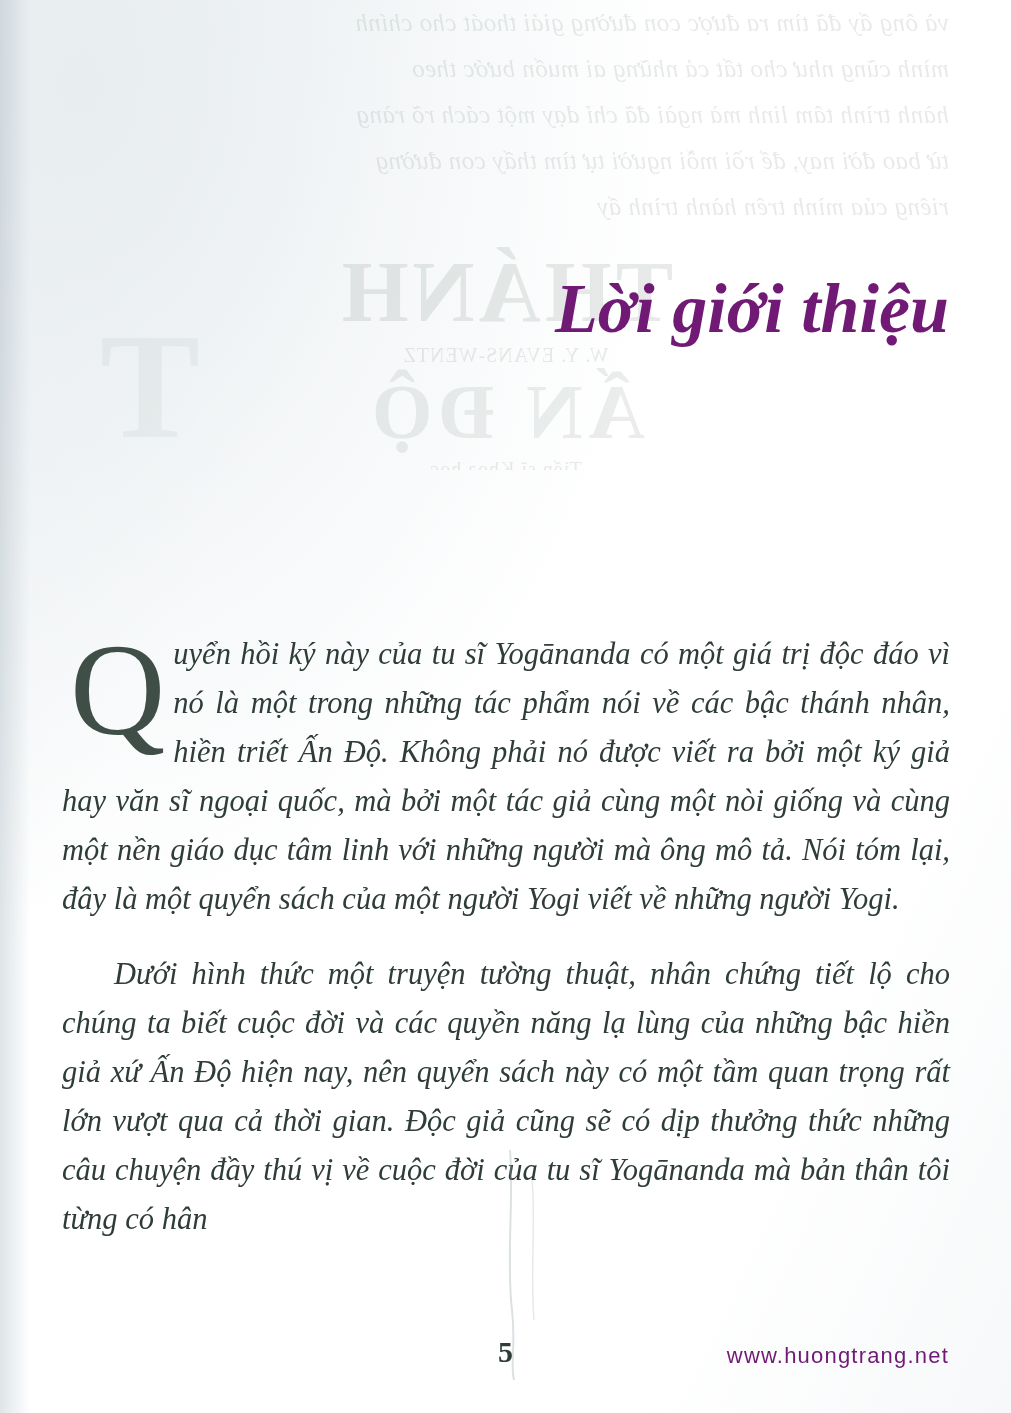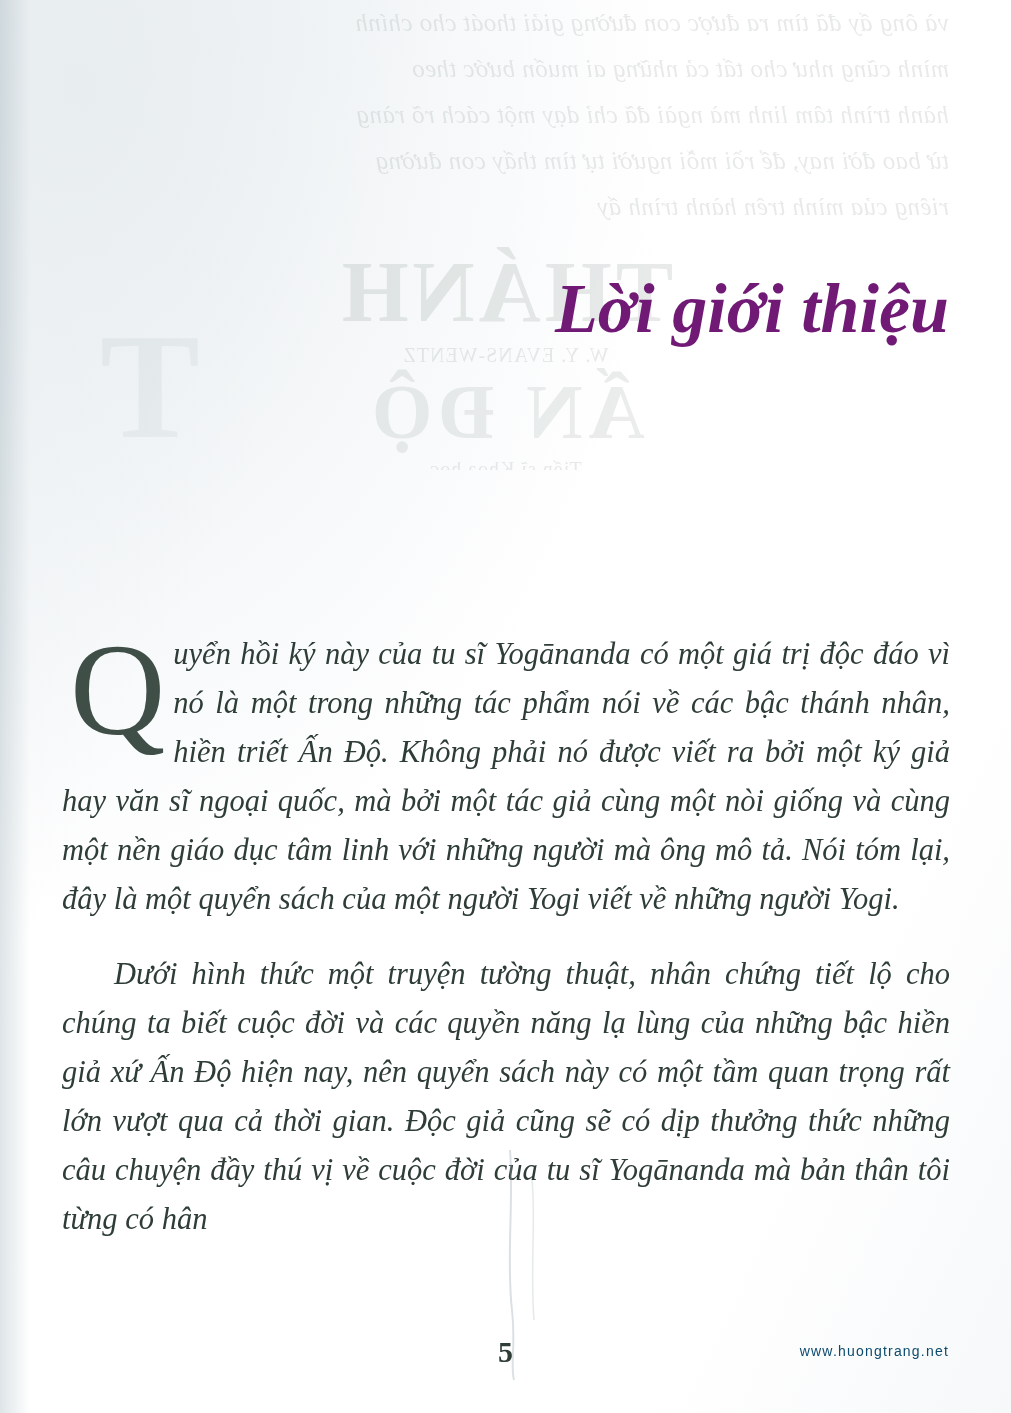--- a/index.html
+++ b/index.html
@@ -146,23 +146,23 @@
     text-align: center;
     font-size: 30px;
     font-weight: bold;
     color: #2f3d37;
     font-family: "Liberation Serif", serif;
   }
   .site-url {
     position: absolute;
     right: 62px;
     top: 8px;
-    font-size: 14px;
+    font-size: 22px;
     letter-spacing: 1.2px;
-    color: #0c4a6e;
+    color: #701a75;
     font-family: "Liberation Sans", sans-serif;
   }
 
   
   .gutter {
     position: absolute;
     left: 0;
     top: 0;
     bottom: 0;
     width: 30px;

